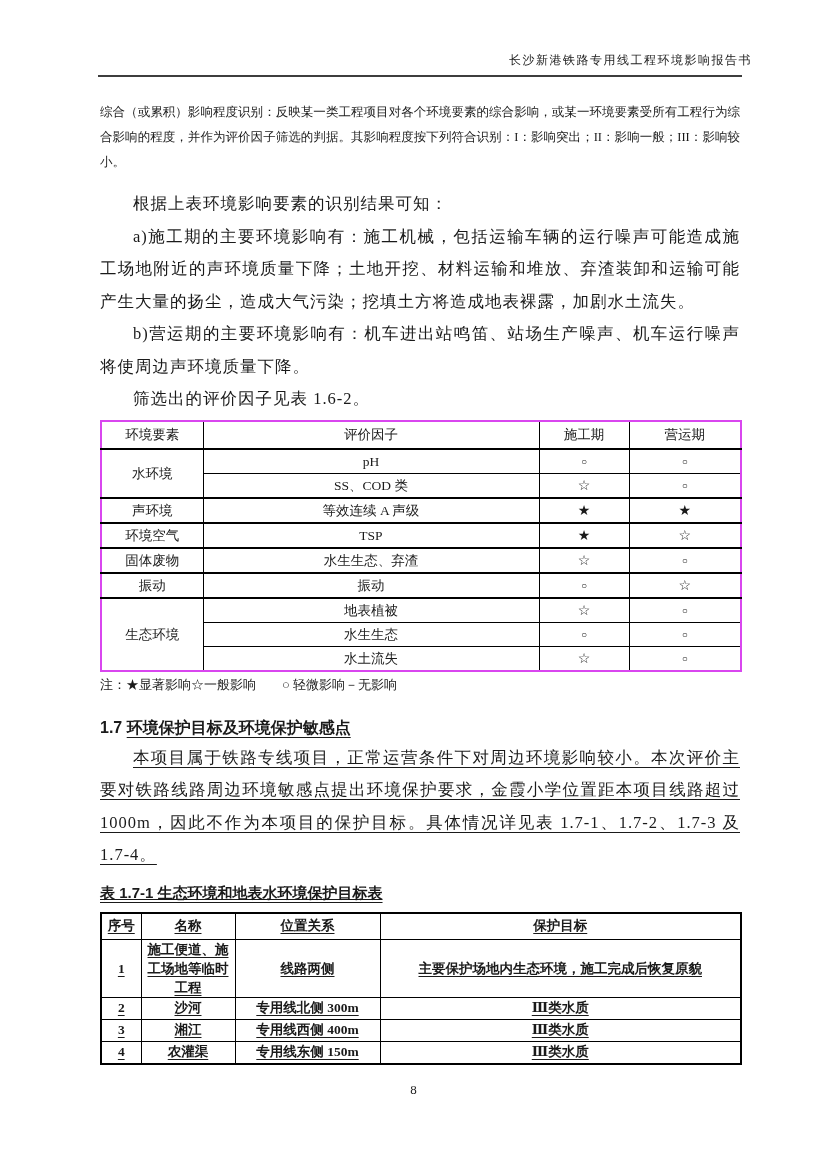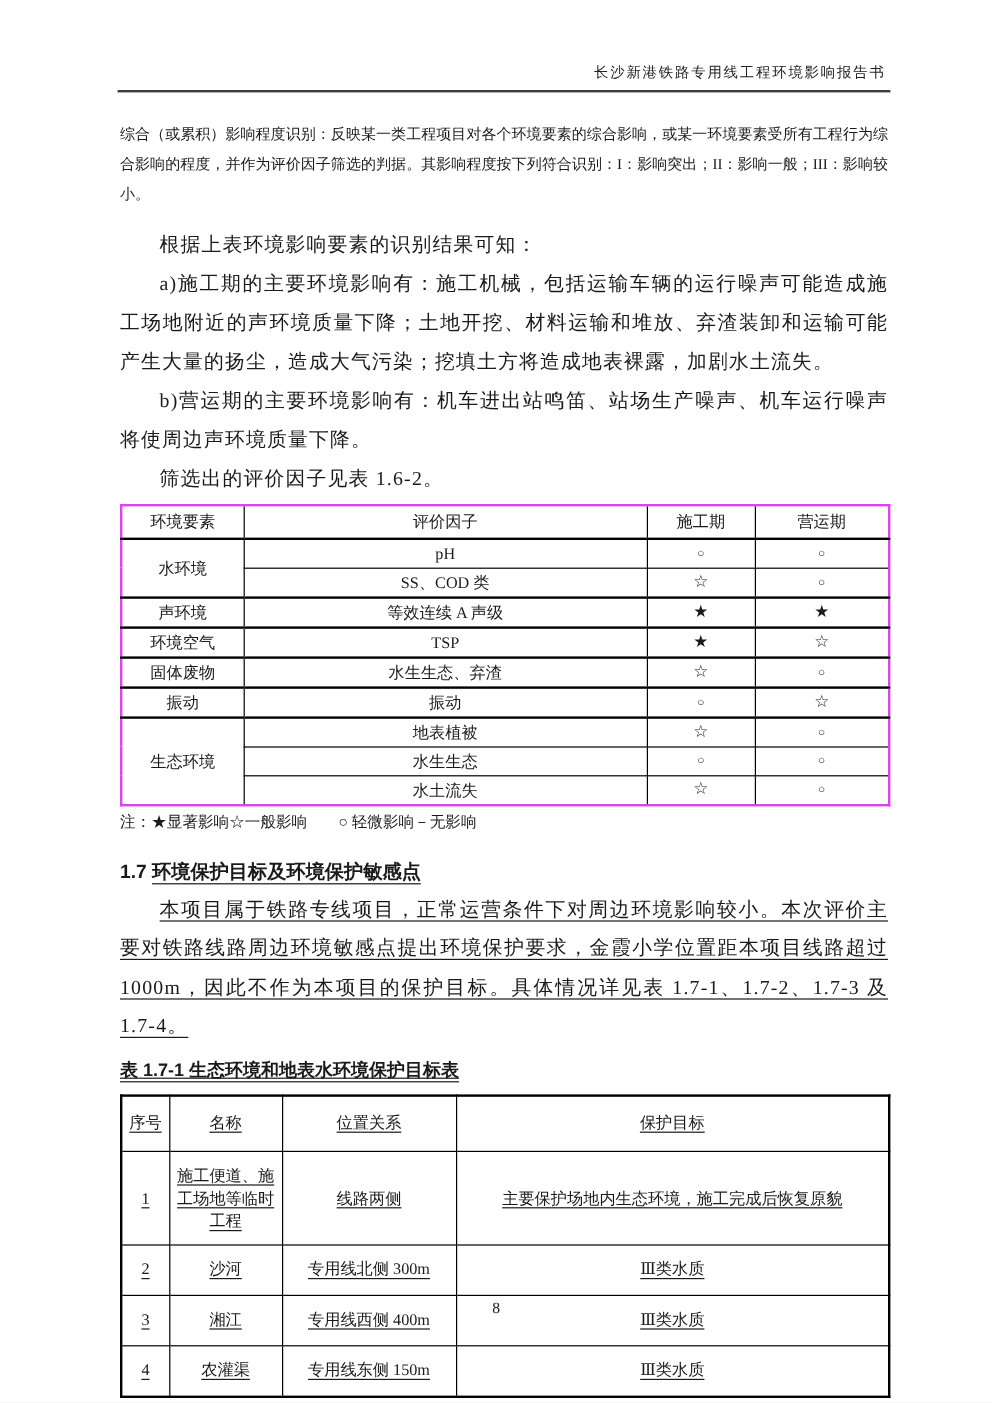--- a/index.html
+++ b/index.html
@@ -7,21 +7,21 @@
     position:relative;
     width:827px;height:1169px;
     margin:0 auto;
     background:#ffffff;
     font-family:"Liberation Serif","DejaVu Serif",serif;
     color:#1a1a1a;
     overflow:hidden;
   }
   
   .running-header{
-    position:absolute;top:52px;left:98px;width:640px;
+    position:absolute;top:52px;left:112px;width:640px;
     text-align:right;font-size:12px;letter-spacing:1.5px;color:#222;
   }
   .header-rule{
     position:absolute;top:75px;left:98px;width:644px;height:2px;
     background:#3d3d3d;
   }
   
   .content{position:absolute;top:100px;left:100px;width:640px;}
   .small-para{
     font-size:12.5px;line-height:25px;text-align:justify;text-justify:inter-character;
@@ -60,21 +60,21 @@
   .t1 td.sym{font-size:14px;}
   .t1 td.sym.circle{font-size:10px;}
   .table-note{
     font-size:13px;line-height:20px;margin-top:3px;white-space:pre;
   }
   
   .t2{width:640px;margin-top:8px;border:2px solid #000;}
   .t2 th,.t2 td{
     border:1px solid #000;border-top:1.5px solid #000;
     text-align:center;vertical-align:middle;
-    font-weight:normal;font-size:13.5px;padding:10px 4px;
+    font-weight:bold;font-size:13.5px;padding:0 4px;
     height:21px;line-height:20px;
     text-decoration:underline;text-underline-offset:3px;text-decoration-thickness:1px;
   }
   .t2 tr.hdr th{height:25px;}
   .t2 tr.tall td{height:42px;line-height:19px;}
   
   .page-number{
     position:absolute;top:1082px;left:0;width:100%;
     text-align:center;font-size:13px;color:#222;
   }

